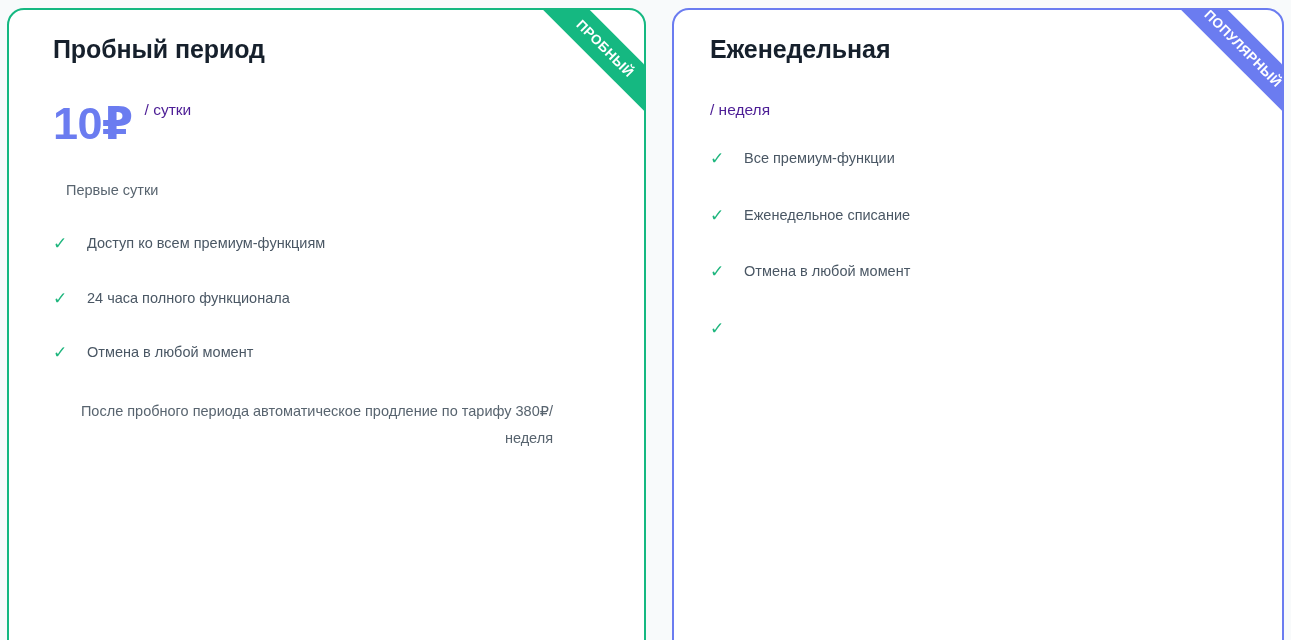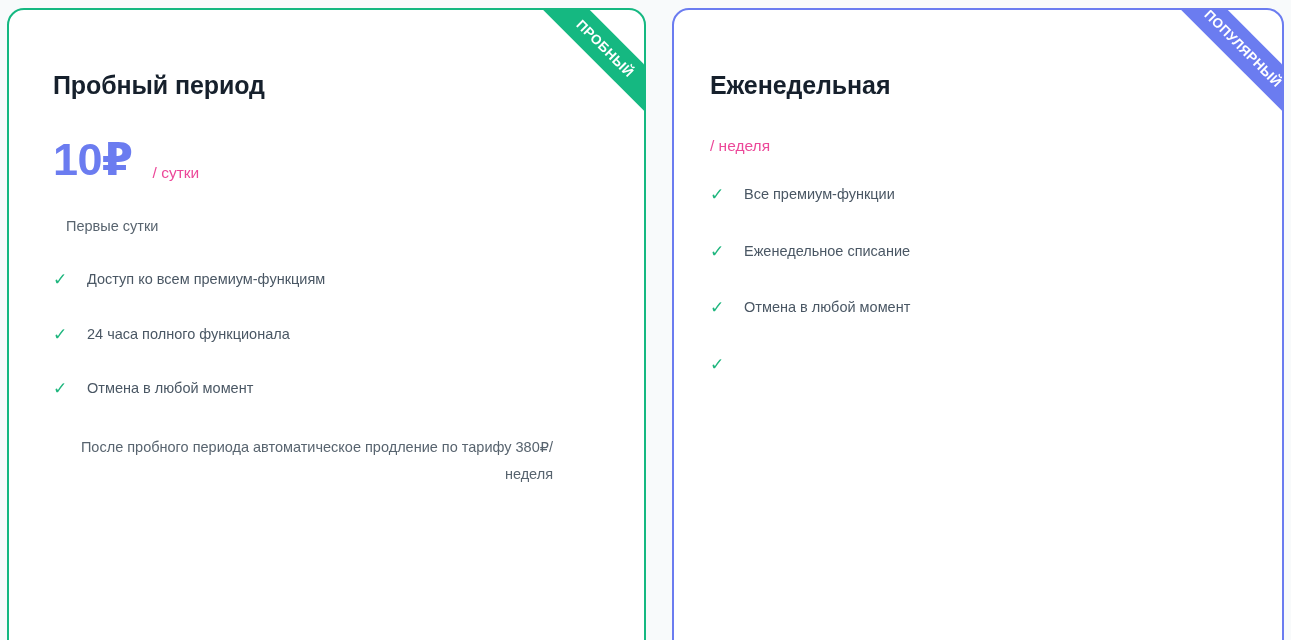--- a/index.html
+++ b/index.html
@@ -73,54 +73,54 @@
     left: 6px;
     top: 22px;
     white-space: nowrap;
   }
 
   .card-trial .ribbon-band { background: #15b881; }
   .card-weekly .ribbon-band { background: #6b7cf0; }
 
   
   .card-body {
-    padding: 60px 44px 0 44px;
+    padding: 24px 44px 0 44px;
     position: relative;
     z-index: 1;
   }
 
   .card-weekly .card-body { padding-left: 36px; }
 
   .plan-title {
     margin: 0;
     font-size: 25px;
     font-weight: bold;
     color: #16202c;
     letter-spacing: -0.1px;
     line-height: 1.2;
   }
 
   .price-row {
     margin-top: 37px;
     display: flex;
-    align-items: flex-end;
-    gap: 20px;
+    align-items: flex-start;
+    gap: 12px;
   }
 
   .price-amount {
     font-size: 45px;
     font-weight: bold;
     color: #6b7cf0;
     letter-spacing: -0.6px;
     line-height: 1;
   }
 
   .price-period {
     font-size: 15.5px;
-    color: #ec4899;
+    color: #4c1d95;
     font-weight: normal;
   }
 
   .plan-subtitle {
     margin-top: 34px;
     font-size: 14.5px;
     color: #58646f;
     line-height: 1.45;
     margin-left: 13px;
   }

